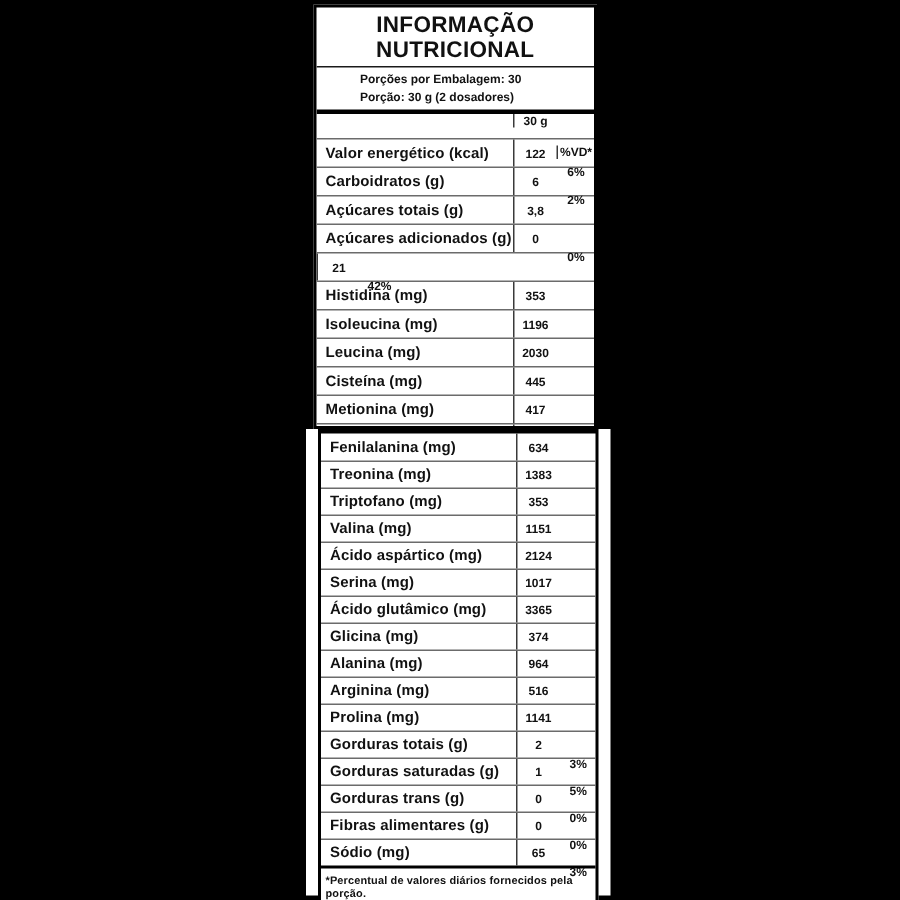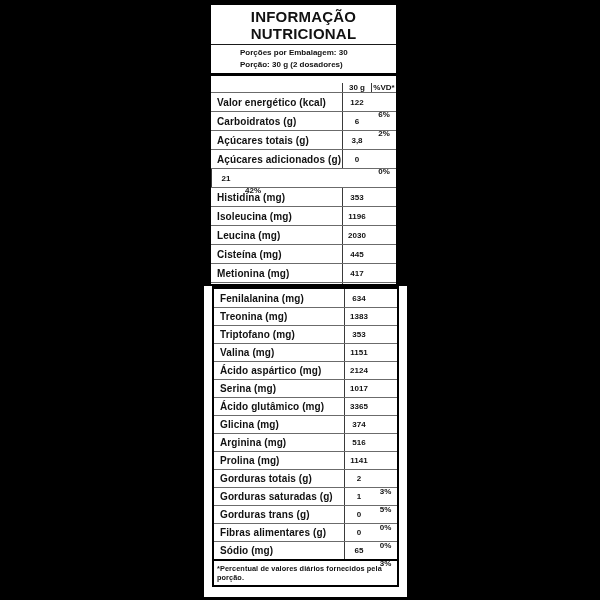--- a/index.html
+++ b/index.html
@@ -13,21 +13,21 @@
   #table-bottom { margin:0 8px; border:2px solid #000; border-top:3px solid #000; background:#fff; }
 
   .t-title { font-size:15px; font-weight:bold; text-align:center; letter-spacing:.2px;
              padding:3px 0 2px; border-bottom:1px solid #1a1a1a; color:#111; }
   .t-sub   { font-size:8px; font-weight:bold; color:#111; padding:3px 5px 0;margin-left:24px; }
   .thickbar { height:3px; background:#000; margin-top:4px; }
 
   .row { display:flex; align-items:stretch; height:19px; border-top:1px solid #6b6b6b; }
   #table-bottom .row { height:18px; }
   #table-bottom .row:first-child { border-top:none; }
-  .colhead { display:flex; align-items:flex-end; height:16px; }
+  .colhead { display:flex; align-items:flex-start; height:16px; }
 
   .c-name { flex:1; display:flex; align-items:center; font-size:10px; font-weight:bold;
             color:#111; padding-left:6px; letter-spacing:.1px; }
   .c-amt  { width:29px; display:flex; align-items:center; justify-content:center;
             font-size:8px; font-weight:bold; color:#111; border-left:1px solid #3a3a3a; }
   .c-dv   { width:25px; display:flex; align-items:center; justify-content:center;
             font-size:8px; font-weight:bold; color:#111; border-left:1px solid #3a3a3a;margin-top:21px; }
   #table-bottom .c-dv { width:24px; }
 
   .footnote { border-top:2px solid #000; font-size:7.3px; font-weight:bold; color:#111;
@@ -163,20 +163,25 @@
     <div class="c-amt">3365</div>
     <div class="c-dv"></div>
   </div>
 
   <div class="row">
     <div class="c-name">Glicina (mg)</div>
     <div class="c-amt">374</div>
     <div class="c-dv"></div>
   </div>
 
+  <div class="row">
+    <div class="c-name">Alanina (mg)</div>
+    <div class="c-amt">964</div>
+    <div class="c-dv"></div>
+  </div>
 
   <div class="row">
     <div class="c-name">Arginina (mg)</div>
     <div class="c-amt">516</div>
     <div class="c-dv"></div>
   </div>
 
   <div class="row">
     <div class="c-name">Prolina (mg)</div>
     <div class="c-amt">1141</div>

